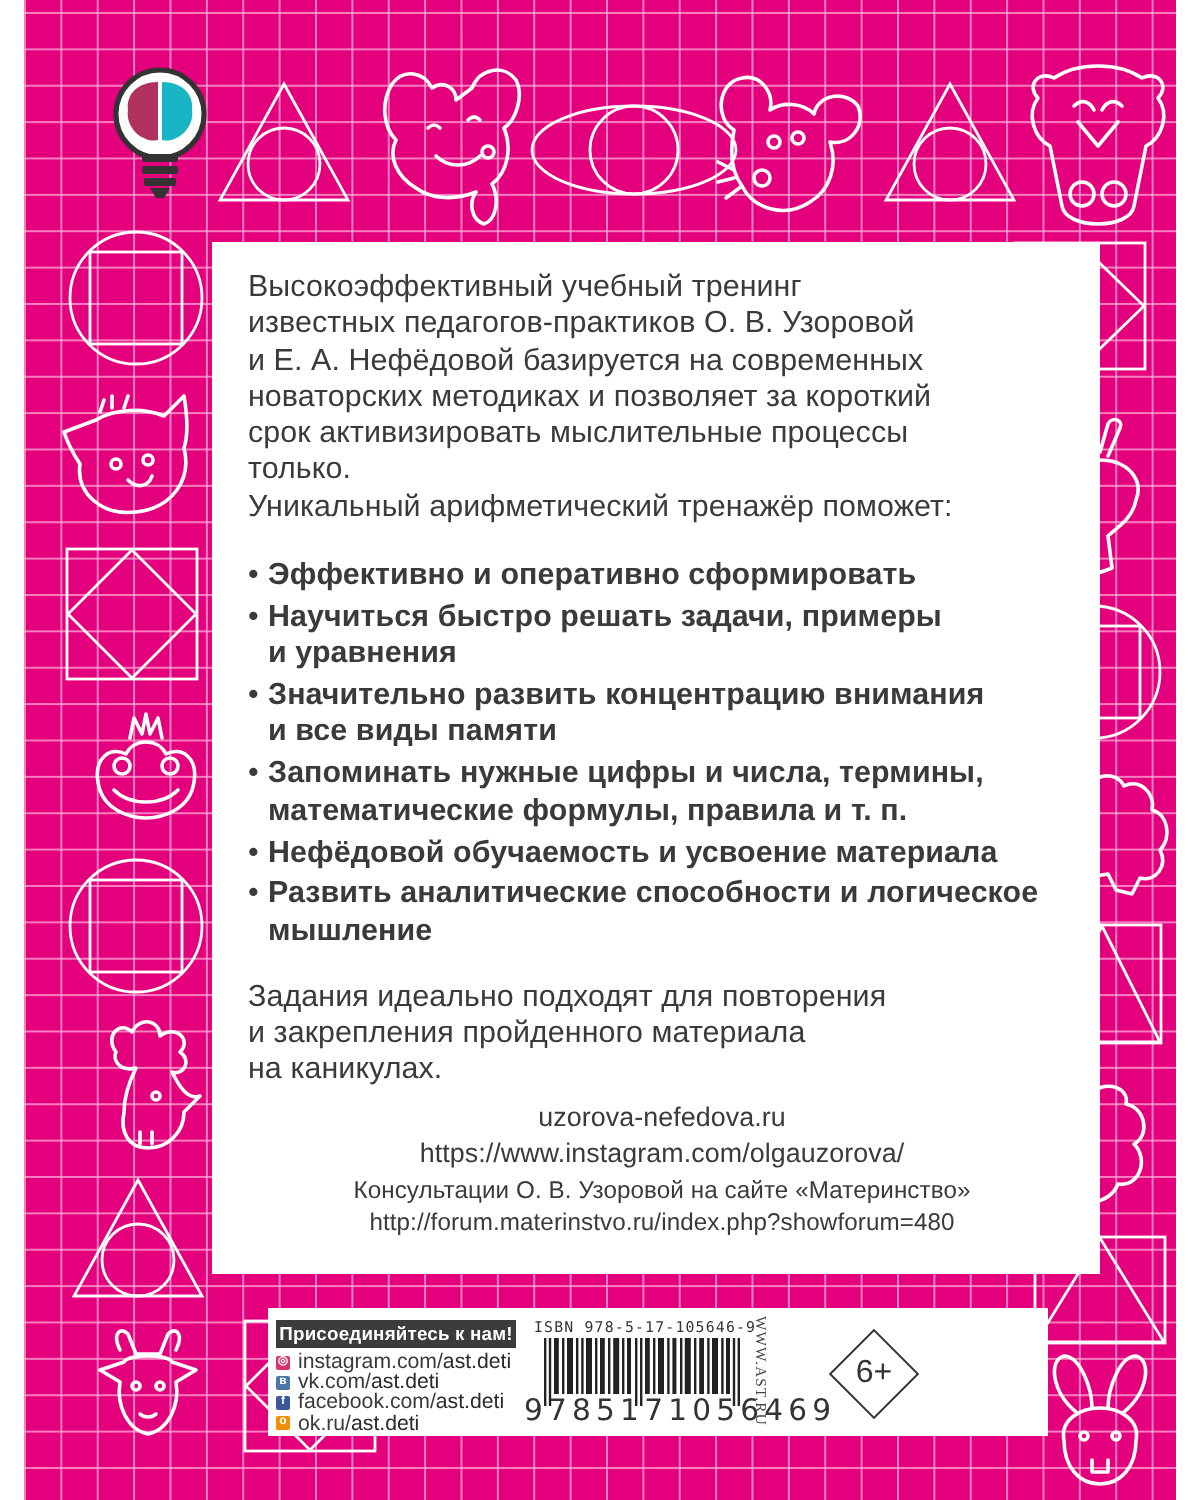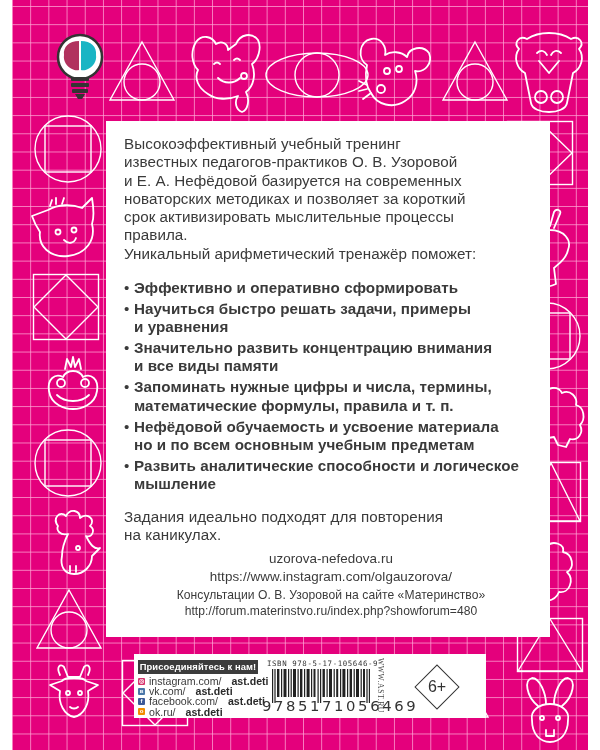--- a/index.html
+++ b/index.html
@@ -24,32 +24,32 @@
   .bullets { margin:0; padding:0; list-style:none; }
   .bullets li { position:relative; padding-left:10px; margin:0 0 2.6px 0; }
   .bullets li .dot { position:absolute; left:0; top:0; }
   .bullets li.noindent .l2 { margin-left:-10px; }
   .bullets li .l1, .bullets li .l2, .bullets li .l3 { display:block;font-weight:bold; }
   .gap { height:12px; }
   .line { display:block; }
   .links { text-align:center; font-size:13.4px; line-height:18.5px; margin-top:5px; color:#3a3a3a; }
   .links .small { font-size:12.1px; line-height:16.5px; }
   .strip {
-    position:absolute; left:134px; top:654px; width:352px; height:64px;
+    position:absolute; left:134px; top:654px; width:390px; height:64px;
     background:#ffffff;
   }
   .join {
     position:absolute; left:4px; top:6px; width:120px; height:14px;
     background:#3c3c3c; color:#ffffff; font-size:9.4px; font-weight:bold;
     text-align:center; line-height:14px; letter-spacing:0.1px;
   }
   .social { position:absolute; left:4px; top:22px; font-size:10.6px; line-height:10.2px; color:#3a3a3a; }
   .social .row { display:flex; align-items:center; white-space:nowrap; }
   .social .ico { width:7px; height:7px; margin-right:4px; border-radius:1px; display:inline-block; color:#fff; font-size:6px; line-height:7px; text-align:center; font-weight:bold; }
-  .social b { font-weight:bold; color:#2a2a2a;padding-left:10px; }
+  .social b { font-weight:normal; color:#2a2a2a; }
   .isbn { position:absolute; left:133px; top:5px; font-family:"DejaVu Sans Mono", monospace; font-size:7.4px; color:#333; letter-spacing:0.6px; white-space:nowrap; }
   .barcode { position:absolute; left:138px; top:15px; width:98px; height:34px; }
   .barnum { position:absolute; left:128px; top:44px; font-family:"DejaVu Sans", sans-serif; font-size:14.8px; color:#333; letter-spacing:2.6px; white-space:nowrap; line-height:16px; }
   .www { position:absolute; left:241px; top:4px; width:10px; height:56px; font-family:"Liberation Serif", serif; font-size:7.6px; color:#444; writing-mode:vertical-rl; letter-spacing:0.6px; }
   .age { position:absolute; left:280px; top:10px; width:46px; height:46px; }
   .age .diamond { position:absolute; left:7px; top:7px; width:32px; height:32px; border:1.2px solid #333; transform:rotate(45deg); box-sizing:border-box; }
   .age .txt { position:absolute; left:0; top:0; width:46px; height:46px; text-align:center; line-height:46px; font-size:16px; color:#333; }
 </style>
 </head>
 <body>
@@ -291,21 +291,21 @@
   </div>
 </div>
 
 <div class="textbox">
   <p class="para">
     <span class="line">Высокоэффективный учебный тренинг</span>
     <span class="line">известных педагогов-практиков О. В. Узоровой</span>
     <span class="line">и Е. А. Нефёдовой базируется на современных</span>
     <span class="line">новаторских методиках и позволяет за короткий</span>
     <span class="line">срок активизировать мыслительные процессы</span>
-    <span class="line">правила.</span>
+    <span class="line">только.</span>
   </p>
   <p class="para" style="margin-bottom:16px;">Уникальный арифметический тренажёр поможет:</p>
   <ul class="bullets">
     <li class="noindent">
       <span class="dot">•</span>
       <span class="l1">Эффективно и оперативно сформировать</span>
     </li>
     <li>
       <span class="dot">•</span>
       <span class="l1">Научиться быстро решать задачи, примеры</span>
@@ -317,31 +317,31 @@
       <span class="l2">и все виды памяти</span>
     </li>
     <li>
       <span class="dot">•</span>
       <span class="l1">Запоминать нужные цифры и числа, термины,</span>
       <span class="l2">математические формулы, правила и т. п.</span>
     </li>
     <li>
       <span class="dot">•</span>
       <span class="l1">Нефёдовой обучаемость и усвоение материала</span>
-      <span class="l3">но и по всем основным учебным предметам</span>
     </li>
     <li>
       <span class="dot">•</span>
       <span class="l1">Развить аналитические способности и логическое</span>
       <span class="l2">мышление</span>
     </li>
   </ul>
   <div class="gap"></div>
   <p class="para">
     <span class="line">Задания идеально подходят для повторения</span>
+    <span class="line">и закрепления пройденного материала</span>
     <span class="line">на каникулах.</span>
   </p>
   <div class="links">
     <span class="line">uzorova-nefedova.ru</span>
     <span class="line">https://www.instagram.com/olgauzorova/</span>
     <span class="line small">Консультации О. В. Узоровой на сайте «Материнство»</span>
     <span class="line small">http://forum.materinstvo.ru/index.php?showforum=480</span>
   </div>
 </div>
 

